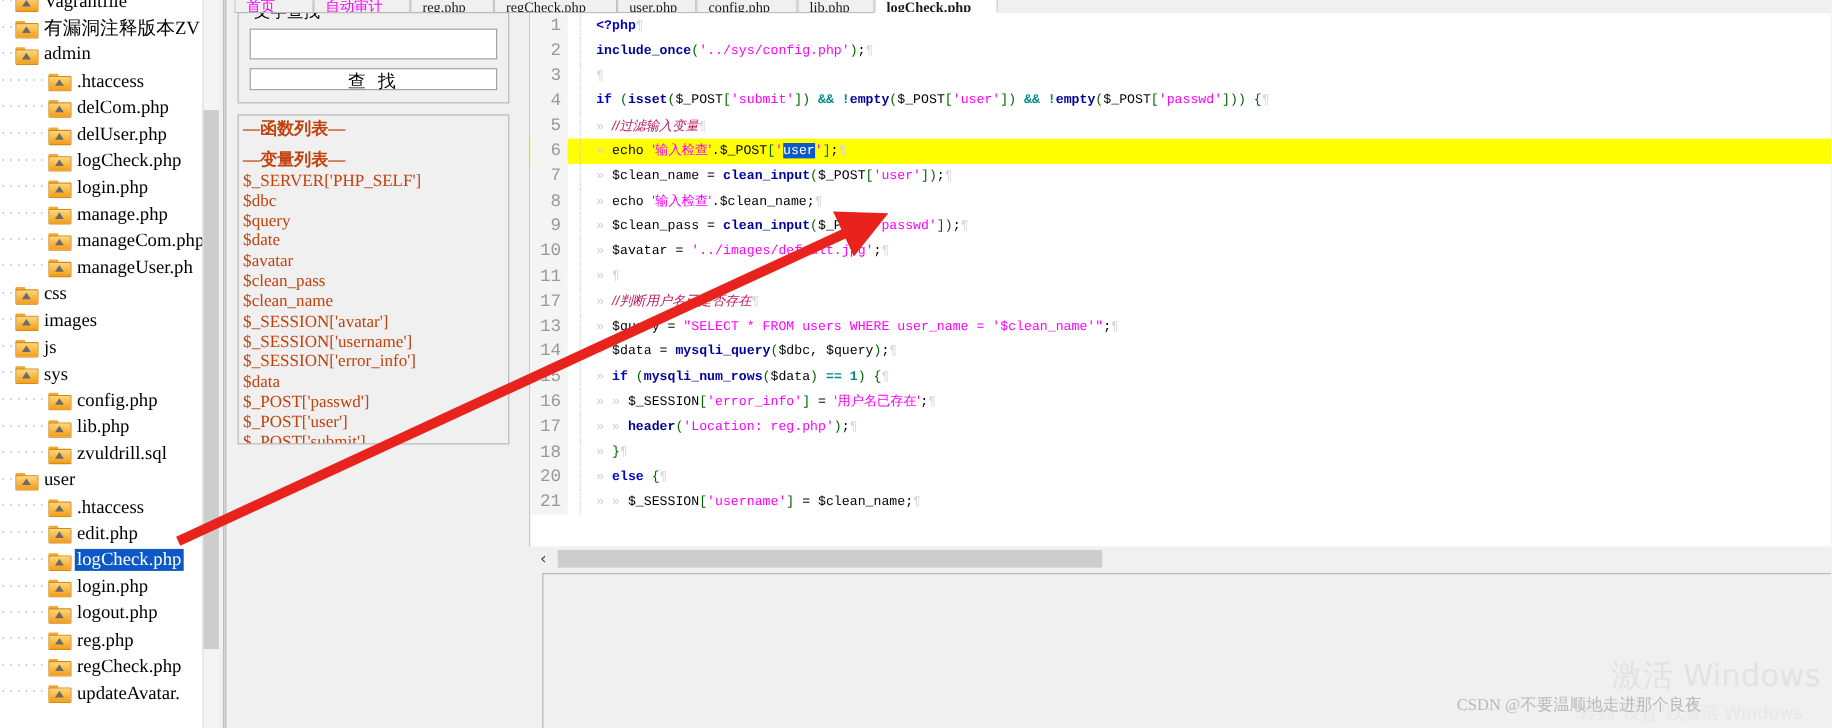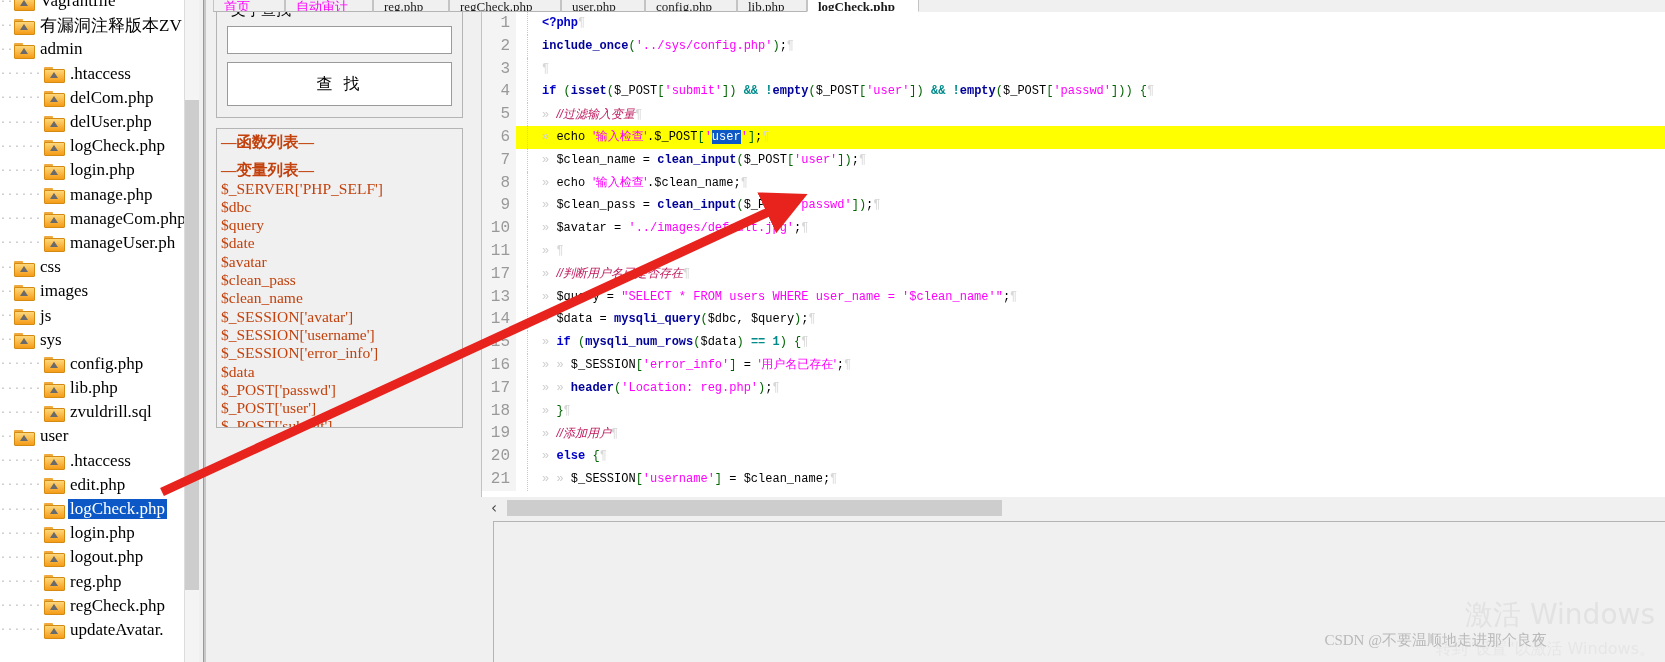--- a/index.html
+++ b/index.html
@@ -142,21 +142,21 @@
     background: #ffffff;
     border: 1px solid #9a9a9a;
     font-size: 14px;
     padding: 2px 4px;
     font-family: "Liberation Sans", sans-serif;
     outline: none;
   }
   .find-button {
     display: block;
     width: 100%;
-    height: 44px;
+    height: 20px;
     margin-top: 8px;
     background: #ffffff;
     border: 1px solid #9a9a9a;
     font-size: 16px;
     font-family: "DejaVu Sans", sans-serif;
     color: #000;
     letter-spacing: 3px;
     cursor: pointer;
   }
   .list-box {
@@ -680,25 +680,20 @@
             <div class="gutter">17</div>
             <div class="guide"></div>
             <div class="code-text"><span class="tabmark">»</span>   <span class="tabmark">»</span>   <span class="fn">header</span><span class="brk">(</span><span class="str">'Location: reg.php'</span><span class="brk">)</span>;<span class="pil">¶</span></div>
           </div>
           <div class="code-row">
             <div class="gutter">18</div>
             <div class="guide"></div>
             <div class="code-text"><span class="tabmark">»</span>   <span class="brk">}</span><span class="pil">¶</span></div>
           </div>
           <div class="code-row">
-            <div class="gutter">19</div>
-            <div class="guide"></div>
-            <div class="code-text"><span class="tabmark">»</span>   <span class="cmt">//添加用户</span><span class="pil">¶</span></div>
-          </div>
-          <div class="code-row">
             <div class="gutter">20</div>
             <div class="guide"></div>
             <div class="code-text"><span class="tabmark">»</span>   <span class="kw">else</span> <span class="brk">{</span><span class="pil">¶</span></div>
           </div>
           <div class="code-row">
             <div class="gutter">21</div>
             <div class="guide"></div>
             <div class="code-text"><span class="tabmark">»</span>   <span class="tabmark">»</span>   <span class="var">$_SESSION</span><span class="brk">[</span><span class="str">'username'</span><span class="brk">]</span> = <span class="var">$clean_name</span>;<span class="pil">¶</span></div>
           </div>
         </div>
@@ -720,21 +715,21 @@
       </div>
       <div class="tab cn" style="width: 88px;">
         <span>自动审计</span>
       </div>
       <div class="tab" style="width: 76px;">
         <span>reg.php</span>
       </div>
       <div class="tab" style="width: 112px;">
         <span>regCheck.php</span>
       </div>
-      <div class="tab" style="width: 84px;">
+      <div class="tab" style="width: 72px;">
         <span>user.php</span>
       </div>
       <div class="tab" style="width: 92px;">
         <span>config.php</span>
       </div>
       <div class="tab" style="width: 70px;">
         <span>lib.php</span>
       </div>
       <div class="tab active" style="width: 112px;">
         <span>logCheck.php</span>

